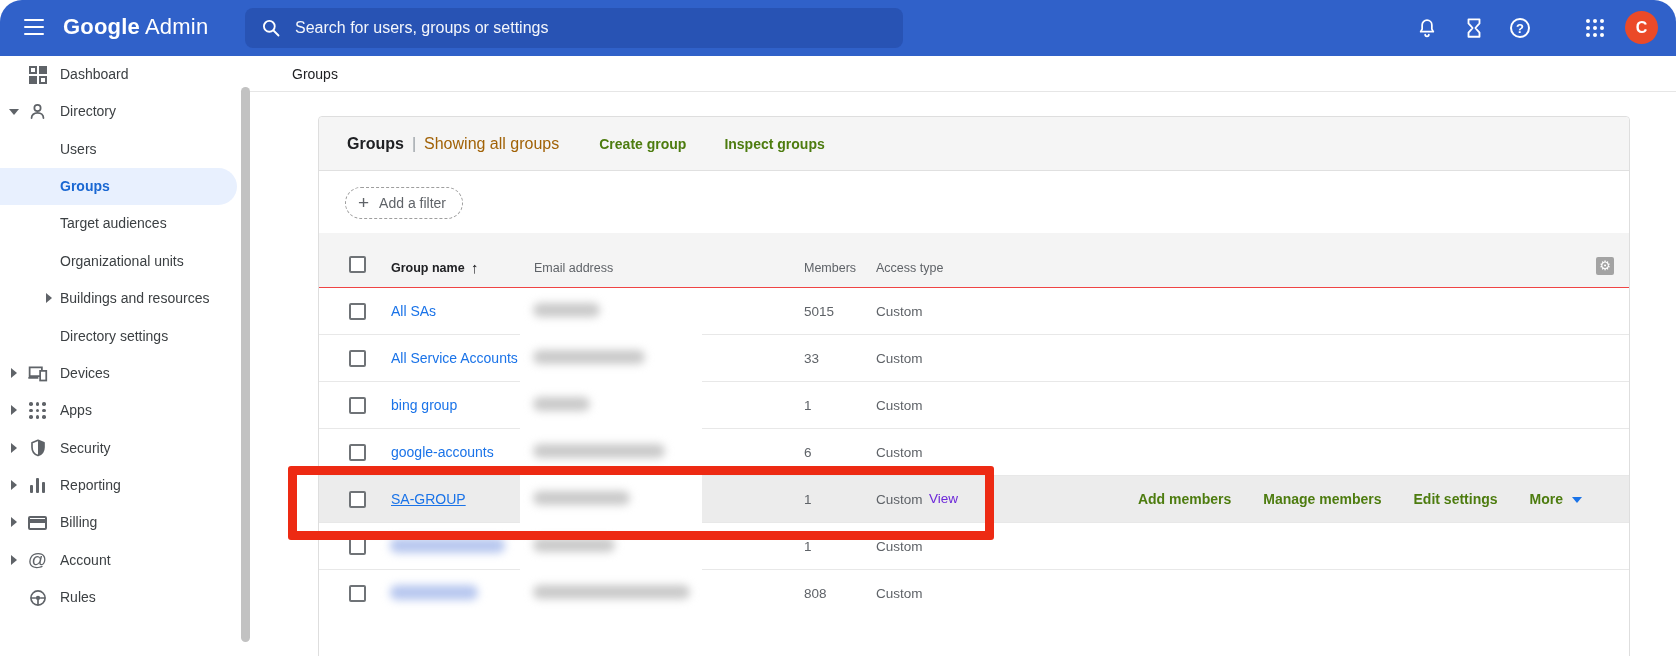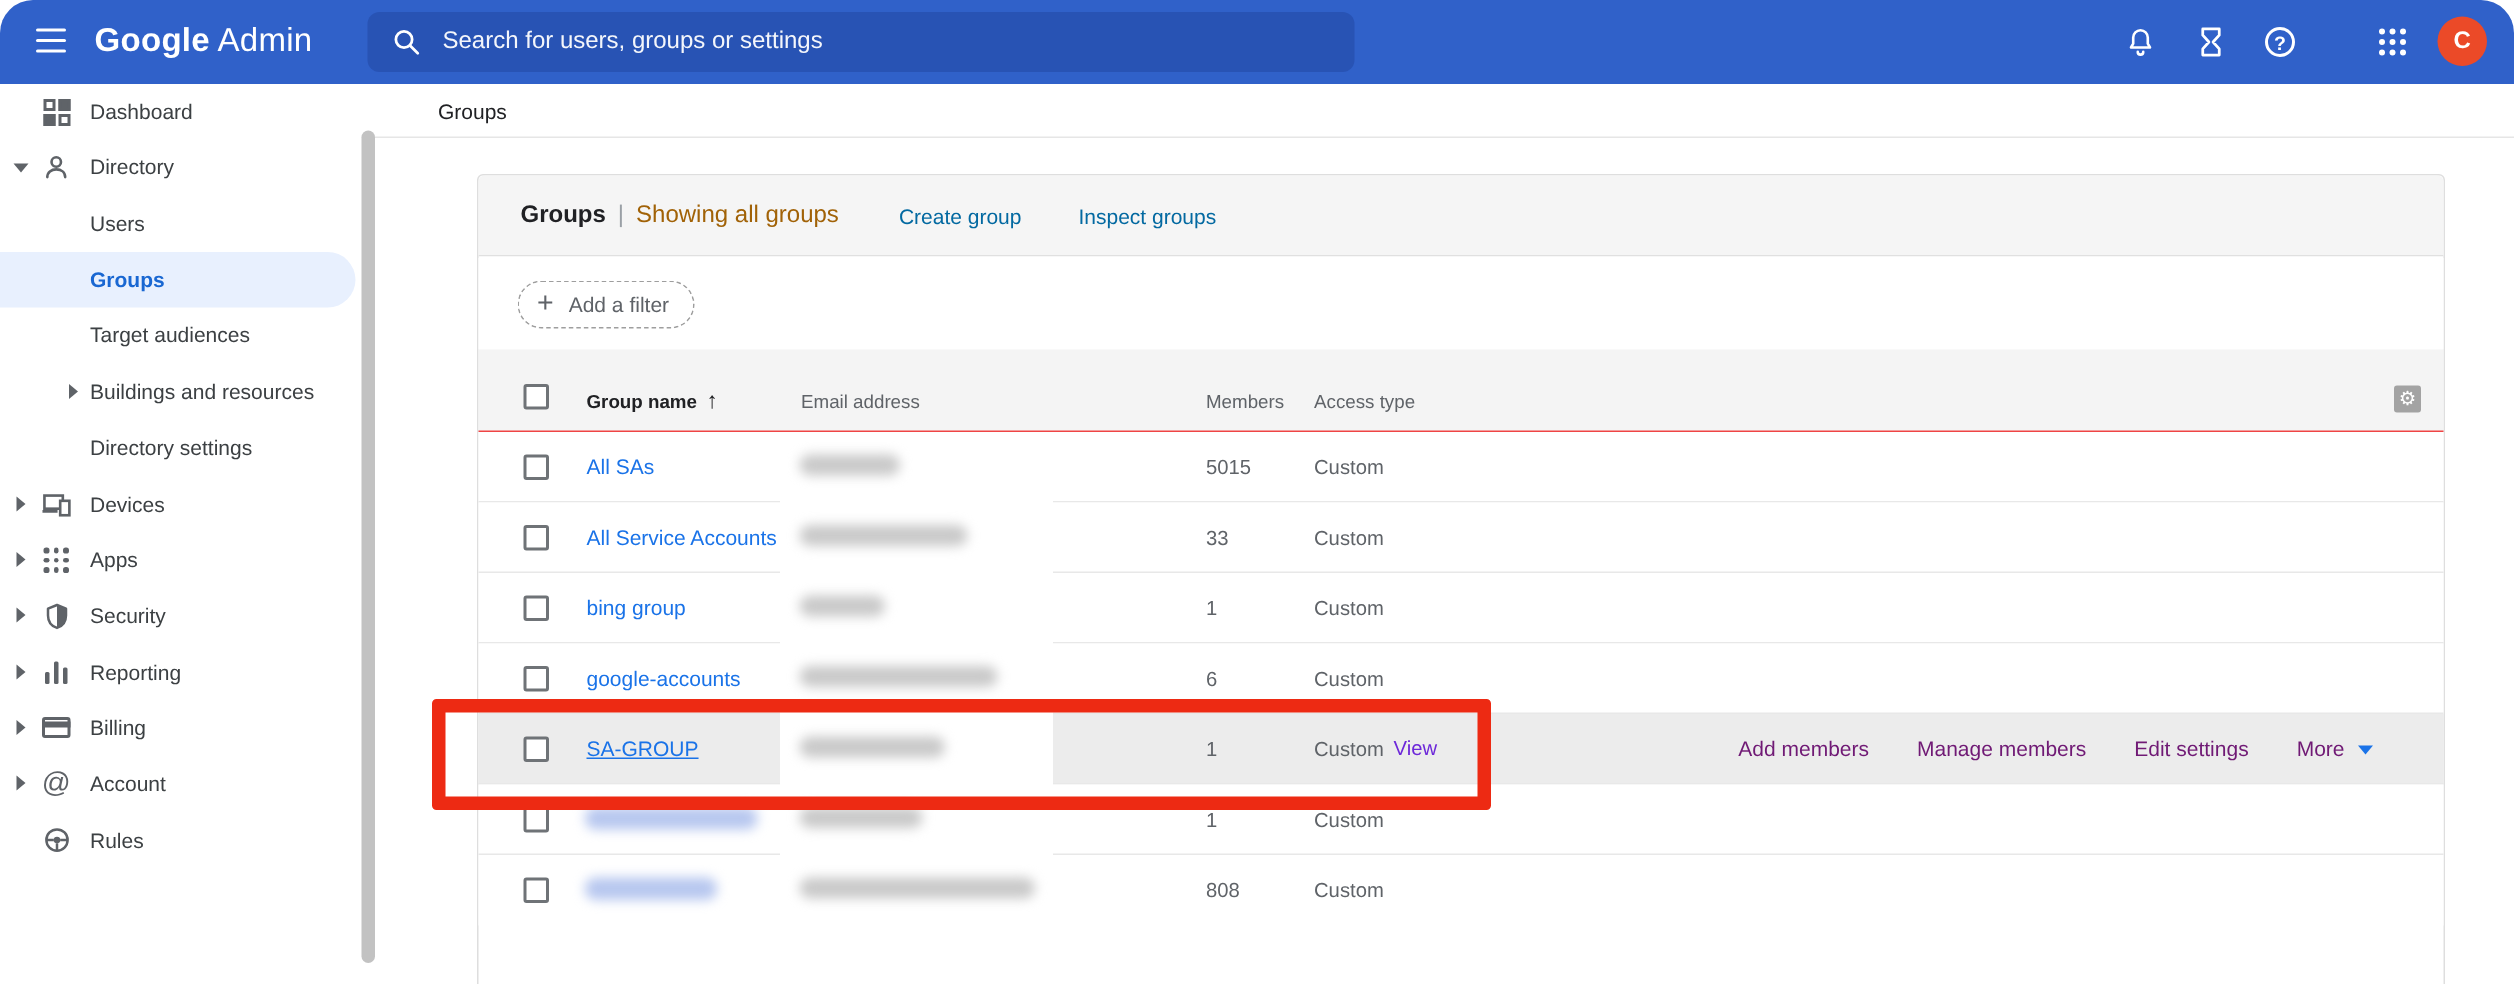--- a/index.html
+++ b/index.html
@@ -50,21 +50,21 @@
   .card-ic::after { content:""; position:absolute; left:-2px; top:1px; width:19px; height:4px; background:#5f6368; }
   .at-ic { font-size:19px; color:#5f6368; }
   .sb-scrollbar { position:absolute; left:241px; top:31px; width:9px; height:555px; background:#c2c2c2; border-radius:4.5px; }
 
   
   .card { position:absolute; left:318px; top:116px; width:1312px; height:545px; background:#fff; border:1px solid #dedede; border-radius:4px 4px 0 0; z-index:4; }
   .card-head { position:absolute; left:0; top:0; width:100%; height:54px; background:#f5f5f5; border-bottom:1px solid #e0e0e0; border-radius:4px 4px 0 0; display:flex; align-items:center; }
   .card-title { margin-left:28px; font-size:16px; font-weight:700; color:#202124; }
   .card-div { margin:0 8px; font-size:16px; color:#9aa0a6; }
   .card-sub { font-size:16px; color:#a16207; }
-  .head-link { font-size:14px; font-weight:400; color:#0369a1; cursor:pointer; white-space:nowrap; }
+  .head-link { font-size:14px; font-weight:700; color:#4d7c0f; cursor:pointer; white-space:nowrap; }
   .hl-1 { margin-left:40px; }
   .hl-2 { margin-left:38px; }
   .filter-row { position:absolute; left:0; top:55px; width:100%; height:61px; background:#fff; }
   .chip { position:absolute; left:26px; top:15px; height:32px; display:inline-flex; align-items:center; padding:0 16px 0 12px; border:1px dashed #9e9e9e; border-radius:16px; color:#5f6368; font-size:14px; cursor:pointer; background:#fff; }
   .chip .plus { font-size:19px; margin-right:10px; color:#5f6368; font-weight:400; }
 
   
   .thead { position:absolute; left:0; top:116px; width:100%; height:55px; background:#f4f4f4; border-bottom:1px solid #ef4444; }
   .trow { position:absolute; left:0; width:100%; height:47px; background:#fff; border-bottom:1px solid #e8e8e8; }
   .trow.hl { background:#ececec; }
@@ -78,21 +78,21 @@
   .col-email { left:215px; }
   .col-members { left:485px; }
   .col-access { left:557px; }
   .sort-arrow { position:absolute; left:152px; top:26px; font-size:15px; color:#202124; }
   .gear-btn { position:absolute; right:15px; top:24px; width:18px; height:18px; background:#a3a3a3; border-radius:2px; color:#fff; font-size:13px; line-height:18px; text-align:center; cursor:pointer; }
   .cell-link { position:absolute; top:15px; font-size:14px; color:#1a73e8; cursor:pointer; white-space:nowrap; }
   .cell-link.ul { text-decoration:underline; }
   .cell-txt { position:absolute; top:16px; font-size:13.5px; color:#5f6368; white-space:nowrap; }
   .view-link { position:absolute; left:610px; top:15px; font-size:13.5px; color:#6d28d9; cursor:pointer; }
   .row-actions { position:absolute; right:47px; top:15px; display:flex; gap:32px; align-items:center; }
-  .row-actions .ra { font-size:14px; font-weight:400; color:#701a75; cursor:pointer; white-space:nowrap; }
+  .row-actions .ra { font-size:14px; font-weight:700; color:#4d7c0f; cursor:pointer; white-space:nowrap; }
   .caret { display:inline-block; width:0; height:0; border-left:5px solid transparent; border-right:5px solid transparent; border-top:6px solid #1a73e8; margin-left:9px; vertical-align:middle; }
 
   
   .blur-patch { position:absolute; left:520px; top:289px; width:182px; height:325px; background:rgba(255,255,255,.97); z-index:7; }
   .blob { position:absolute; left:13px; height:14px; border-radius:7px; background:#c9c9c9; filter:blur(4px); }
   .nameblob { position:absolute; left:390px; height:15px; border-radius:7px; background:#b7c7ef; filter:blur(4px); z-index:8; }
   .red-box { position:absolute; left:288px; top:466px; width:706px; height:74px; border:9px solid #ed2a13; border-radius:3px; z-index:10; pointer-events:none; }
 </style>
 </head>
 <body>
@@ -181,20 +181,23 @@
     </div>
 
     <div class="sb-item selected">
       <span class="sb-label">Groups</span>
     </div>
 
     <div class="sb-item">
       <span class="sb-label">Target audiences</span>
     </div>
 
+    <div class="sb-item">
+      <span class="sb-label">Organizational units</span>
+    </div>
 
     <div class="sb-item">
       <span class="sb-arrow-r inset"></span>
       <span class="sb-label">Buildings and resources</span>
     </div>
 
     <div class="sb-item">
       <span class="sb-label">Directory settings</span>
     </div>
 

